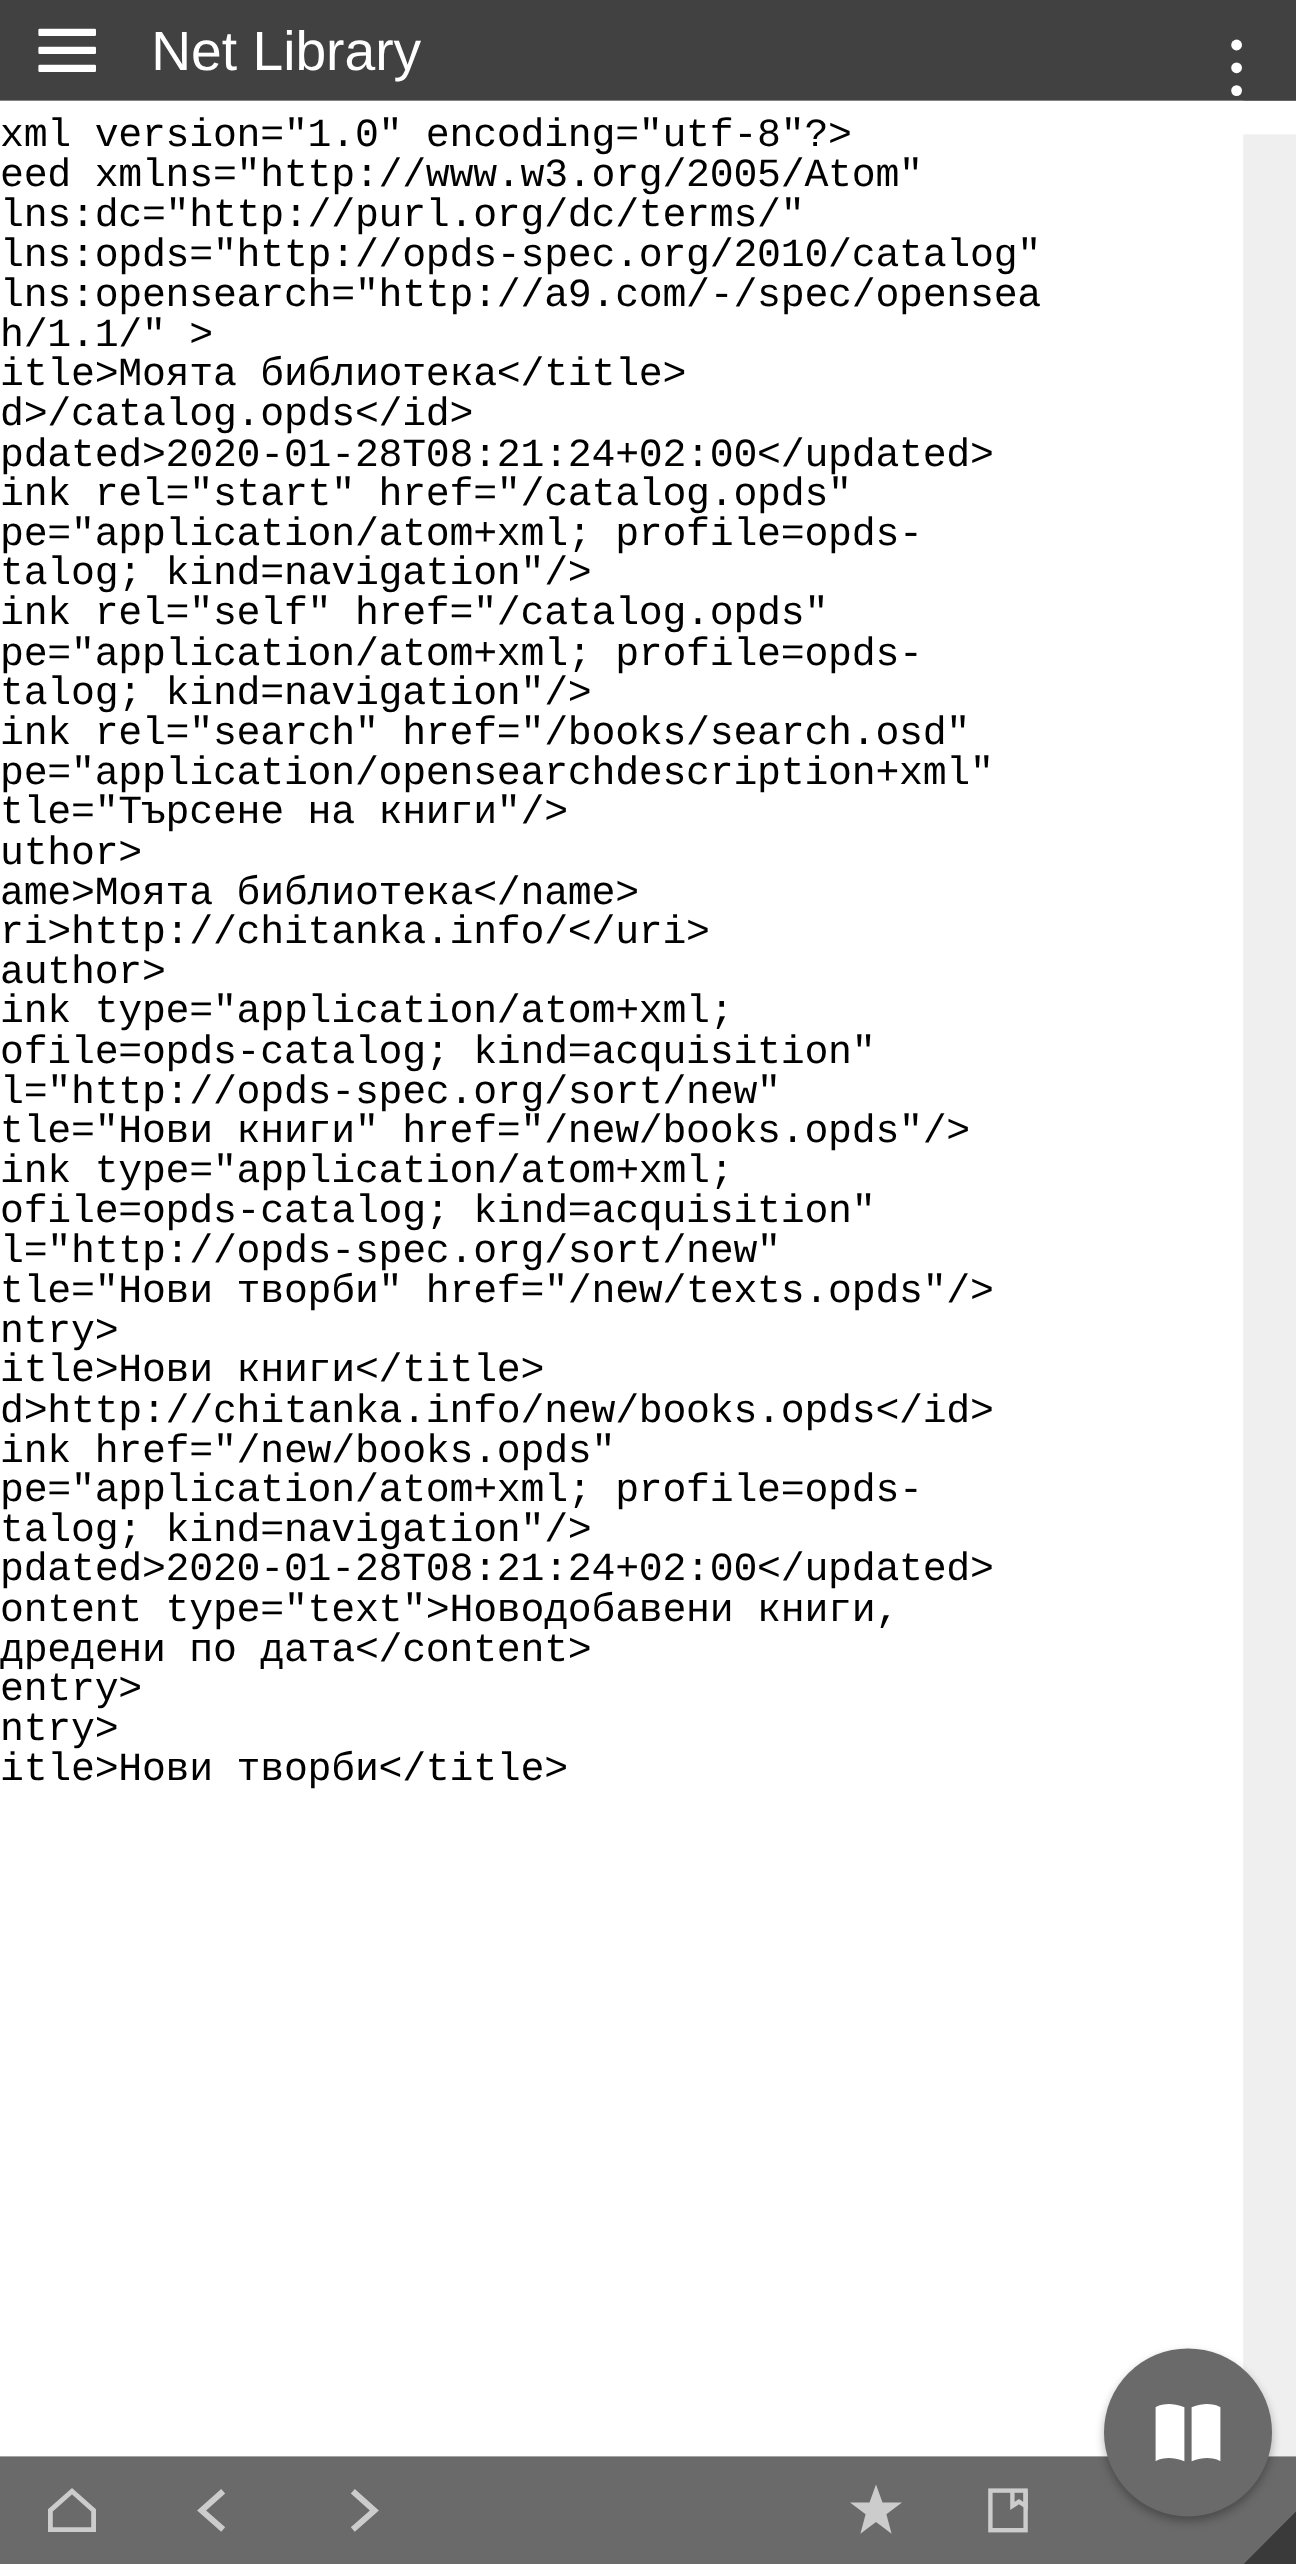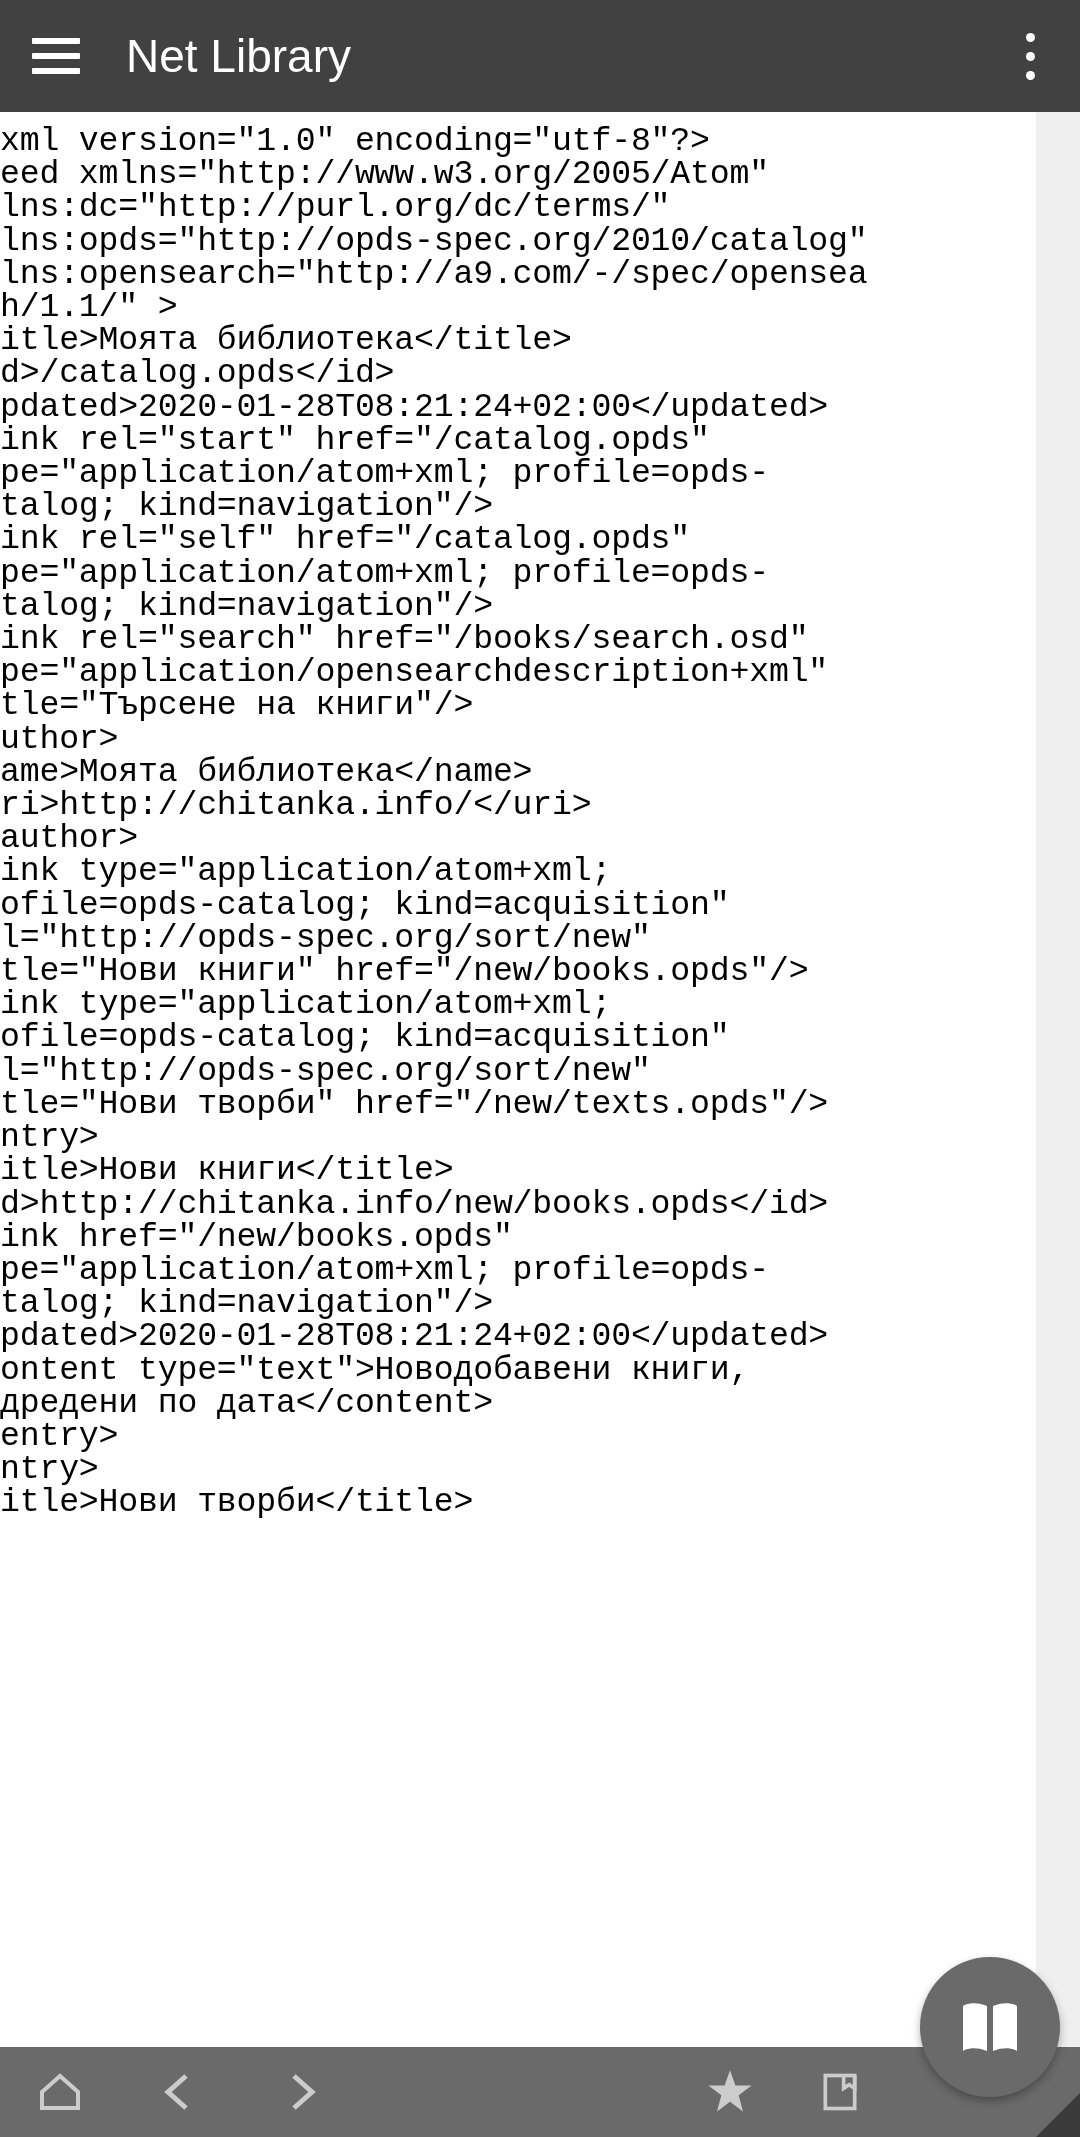--- a/index.html
+++ b/index.html
@@ -6,21 +6,21 @@
     body {
       width: 1080px;
       height: 2137px;
       font-family: sans-serif;
       background: #ffffff;
       overflow: hidden;
       position: relative;
     }
     .header {
       background: #414141;
-      height: 112px;
+      height: 84px;
       display: flex;
       align-items: center;
       padding: 0 20px;
       position: relative;
     }
     .menu-icon {
       width: 54px;
       height: 54px;
       cursor: pointer;
       margin-right: 40px;

